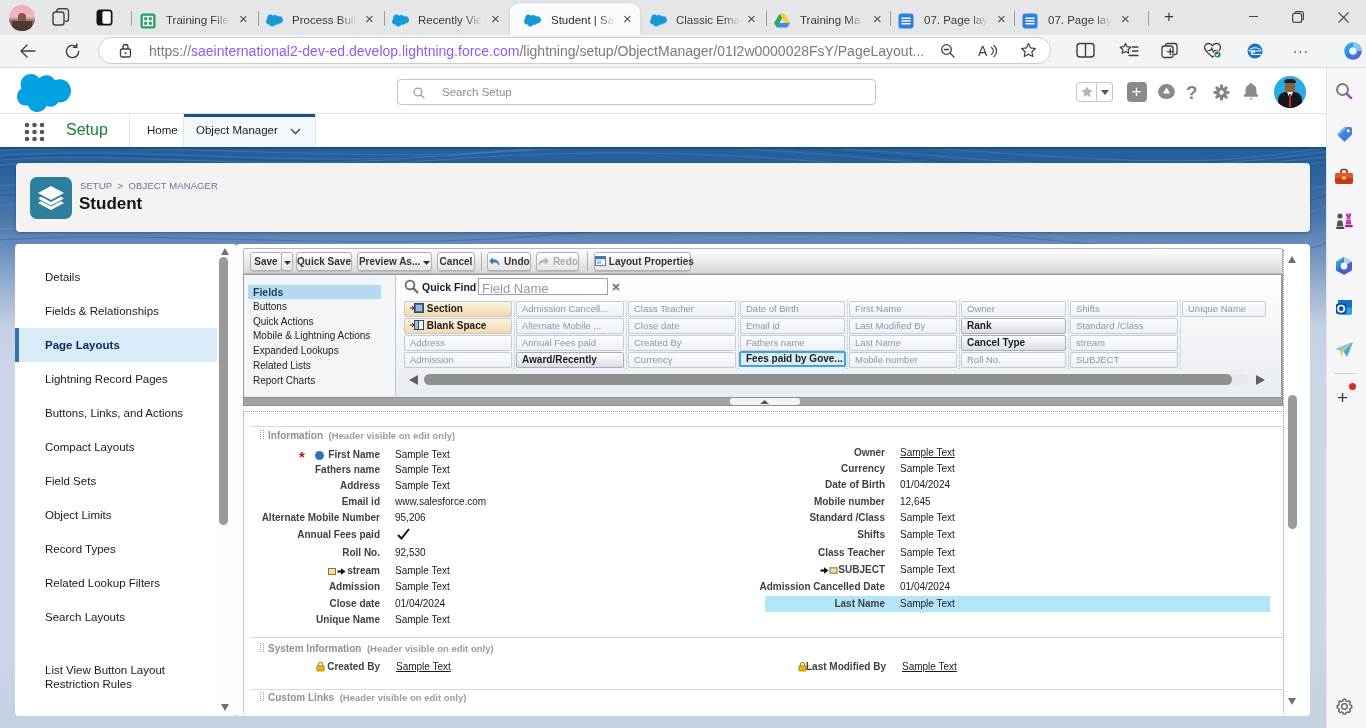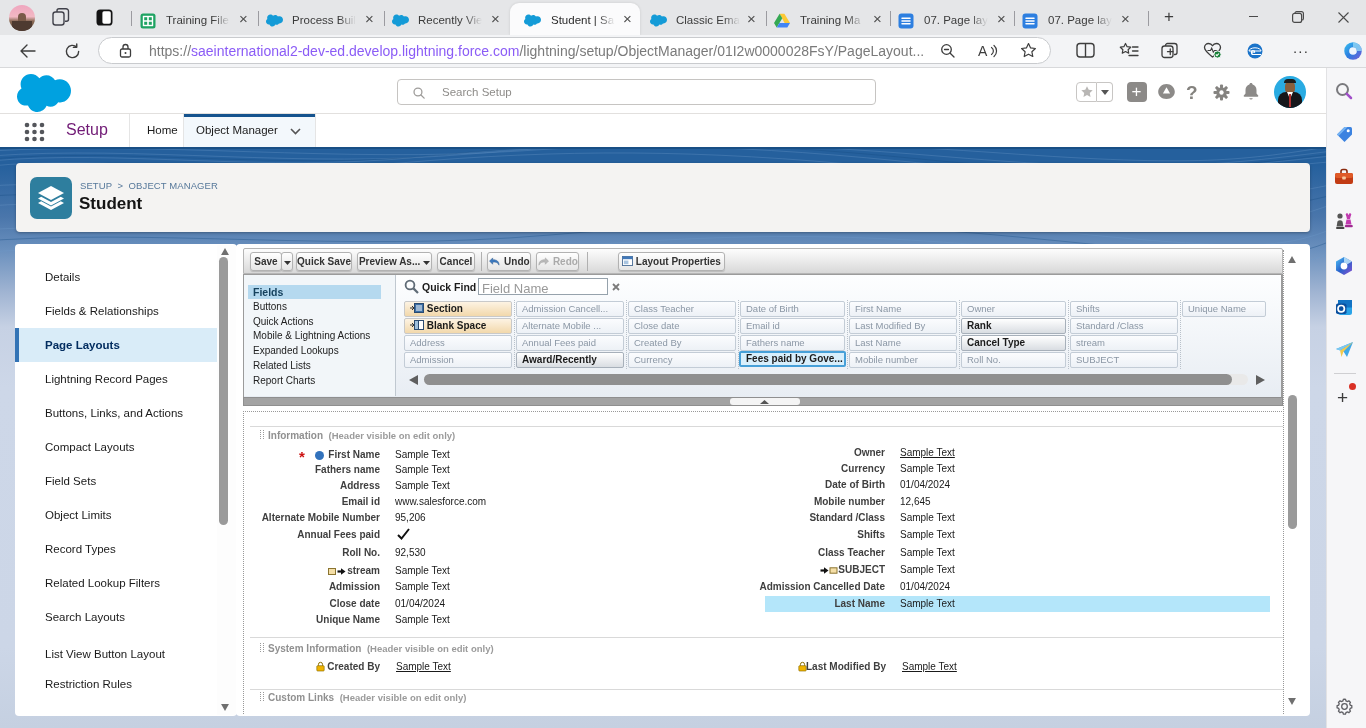--- a/index.html
+++ b/index.html
@@ -243,21 +243,21 @@
         <circle cx="10.5" cy="3" r="2.3"></circle>
         <circle cx="18" cy="3" r="2.3"></circle>
         <circle cx="3" cy="10" r="2.3"></circle>
         <circle cx="10.5" cy="10" r="2.3"></circle>
         <circle cx="18" cy="10" r="2.3"></circle>
         <circle cx="3" cy="17" r="2.3"></circle>
         <circle cx="10.5" cy="17" r="2.3"></circle>
         <circle cx="18" cy="17" r="2.3"></circle>
       </g>
     </svg>
-<div class="abs" style="left:66px;top:121px;font-size:16px;color:#701a75">Setup</div>
+<div class="abs" style="left:66px;top:121px;font-size:16px;color:#15803d">Setup</div>
 <div class="abs" style="left:129px;top:114px;width:1px;height:33px;background:#e5e5e5"></div>
 <div class="navitem" style="left:147px;top:124px">Home</div>
 <div class="abs" style="left:183px;top:114px;width:1px;height:33px;background:#e5e5e5"></div>
 <div class="abs" style="left:184px;top:114px;width:131px;height:33px;background:#f3f8fc;border-top:3px solid #15538e"></div>
 <div class="abs" style="left:315px;top:114px;width:1px;height:33px;background:#e5e5e5"></div>
 <div class="navitem" style="left:196px;top:124px">Object Manager</div>
 <svg class="abs" style="left:290px;top:128px" width="11" height="7" viewBox="0 0 11 7">
       <path d="M1 1 l4.5 4.5 L10 1" fill="none" stroke="#555" stroke-width="1.6"></path>
     </svg>
 
@@ -298,21 +298,21 @@
 <div class="navlist" style="top:305px">Fields &amp; Relationships</div>
 <div class="navlist" style="top:339px;font-weight:bold;color:#032d60">Page Layouts</div>
 <div class="navlist" style="top:373px">Lightning Record Pages</div>
 <div class="navlist" style="top:407px">Buttons, Links, and Actions</div>
 <div class="navlist" style="top:441px">Compact Layouts</div>
 <div class="navlist" style="top:475px">Field Sets</div>
 <div class="navlist" style="top:509px">Object Limits</div>
 <div class="navlist" style="top:543px">Record Types</div>
 <div class="navlist" style="top:577px">Related Lookup Filters</div>
 <div class="navlist" style="top:611px">Search Layouts</div>
-<div class="navlist" style="top:648px">List View Button Layout</div>
+<div class="navlist" style="top:664px">List View Button Layout</div>
 <div class="navlist" style="top:678px">Restriction Rules</div>
 <div class="abs" style="left:217px;top:245px;width:19px;height:470px;background:#fdfdfd"></div>
 <svg class="abs" style="left:221px;top:248px" width="8" height="7" viewBox="0 0 9 8">
       <path d="M4.5 0 L9 8 H0z" fill="#6f6f6f"></path>
     </svg>
 <svg class="abs" style="left:221px;top:704px" width="8" height="7" viewBox="0 0 9 8">
       <path d="M4.5 8 L9 0 H0z" fill="#6f6f6f"></path>
     </svg>
 <div class="abs" style="left:219px;top:257px;width:9px;height:268px;background:#9a9a9a;border-radius:5px"></div>
 
@@ -329,21 +329,21 @@
       </svg></div>
 <div class="cbtn" style="left:437px;width:38px">Cancel</div>
 <div class="abs" style="left:481px;top:252px;width:1px;height:19px;background:#b0b0b0"></div>
 <div class="cbtn" style="left:487px;width:44px"><svg width="13" height="10" viewBox="0 0 14 11" style="vertical-align:-2px">
         <path d="M5 1 L1.5 4.5 5 8 V5.8 c3.5-.6 5.8.4 7 3.2 .3-3.8-2.5-6.3-7-6z" fill="#3b79c0" stroke="#2a568a" stroke-width=".5"></path>
       </svg> Undo</div>
 <div class="cbtn" style="left:536px;width:43px;color:#aaa"><svg width="13" height="10" viewBox="0 0 14 11" style="vertical-align:-2px">
         <path d="M9 1 L12.5 4.5 9 8 V5.8 c-3.5-.6-5.8.4-7 3.2 -.3-3.8 2.5-6.3 7-6z" fill="#b9b9b9" stroke="#999" stroke-width=".5"></path>
       </svg> Redo</div>
 <div class="abs" style="left:587px;top:252px;width:1px;height:19px;background:#b0b0b0"></div>
-<div class="cbtn" style="left:618px;width:107px"><svg width="11" height="10" viewBox="0 0 12 11" style="vertical-align:-1px">
+<div class="cbtn" style="left:594px;width:97px"><svg width="11" height="10" viewBox="0 0 12 11" style="vertical-align:-1px">
         <rect x="0.5" y="0.5" width="11" height="10" fill="#fff" stroke="#4a6d96"></rect>
         <rect x="0.5" y="0.5" width="11" height="3" fill="#4178b8"></rect>
         <rect x="2" y="5" width="5" height="4" fill="#a8c4e0"></rect>
       </svg> Layout Properties</div>
 
 <div class="abs" style="left:243px;top:274px;width:1040px;height:123px;background:linear-gradient(#fdfeff,#e8edf3);border:1px solid #9b9b9b;border-right:2px solid #9b9b9b;border-bottom:none"></div>
 <div class="abs" style="left:244px;top:275px;width:151px;height:121px;background:#f2f6f9"></div>
 <div class="abs" style="left:395px;top:275px;width:1px;height:121px;background:#c0c8d0"></div>
 <div class="abs" style="left:248px;top:285px;width:133px;height:14px;background:#b5d9ef"></div>
 <div class="abs" style="left:253px;top:285px;font-size:10.5px;font-weight:bold;color:#16425e;line-height:14px">Fields</div>

